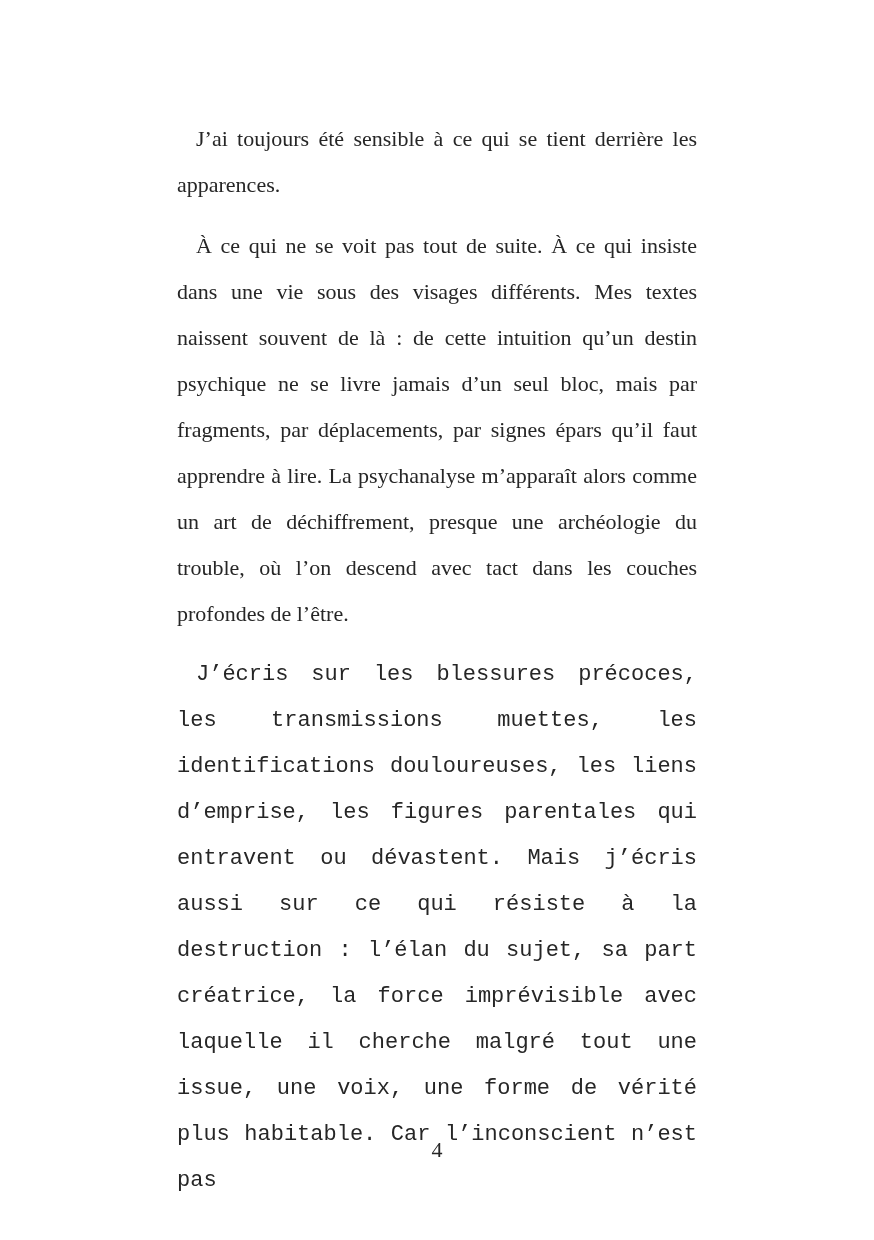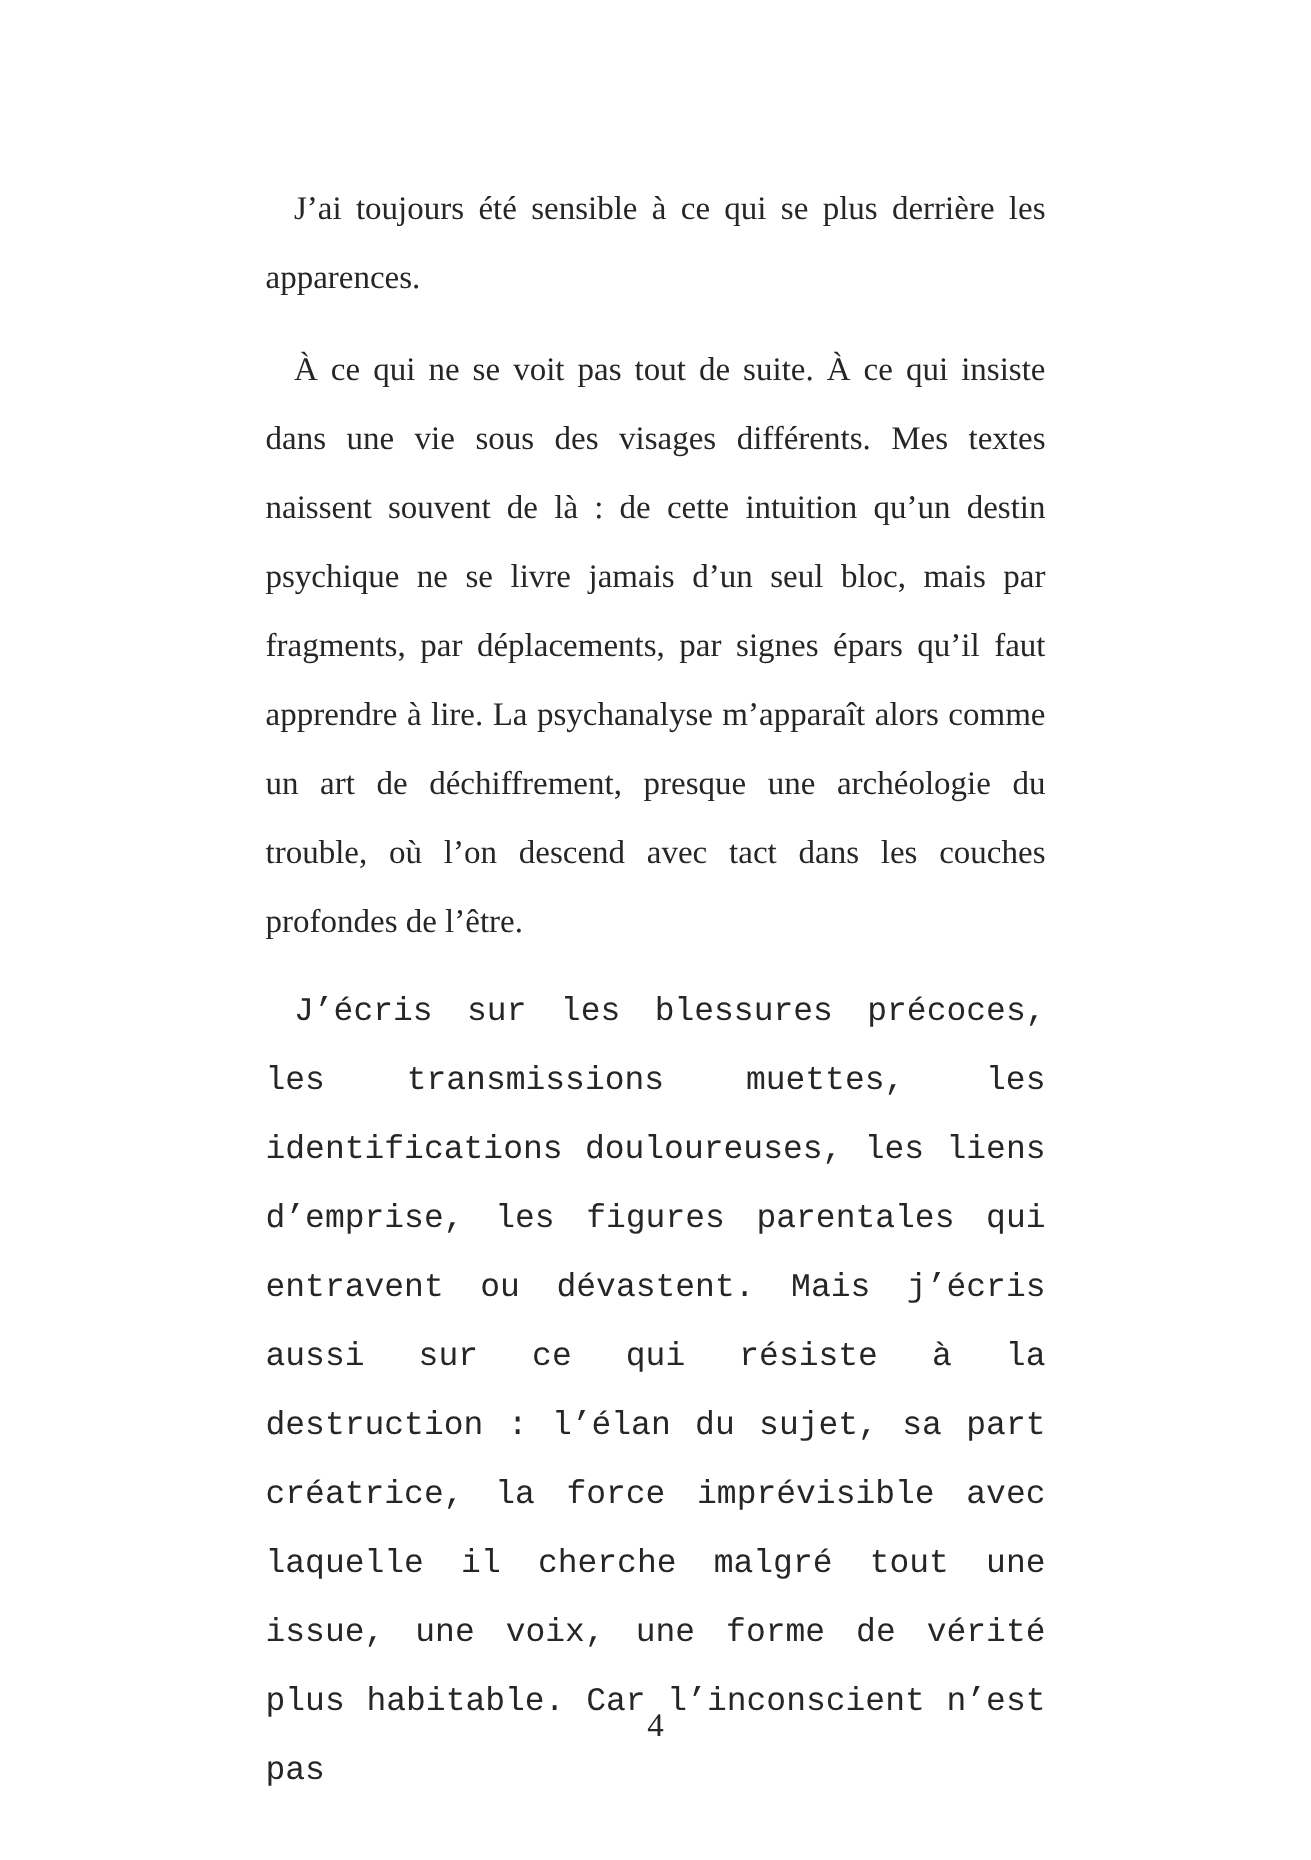--- a/index.html
+++ b/index.html
@@ -50,18 +50,18 @@
     font-size: 22px;
     line-height: 32px;
     color: #262626;
   }
 </style>
 </head>
 <body>
 
 <div class="book-page">
   <div class="text-block">
-    <p>J’ai toujours été sensible à ce qui se plus derrière les apparences.</p>
+    <p>J’ai toujours été sensible à ce qui se tient derrière les apparences.</p>
     <p>À ce qui ne se voit pas tout de suite. À ce qui insiste dans une vie sous des visages différents. Mes textes naissent souvent de là&nbsp;: de cette intuition qu’un destin psychique ne se livre jamais d’un seul bloc, mais par fragments, par déplacements, par signes épars qu’il faut apprendre à lire. La psychanalyse m’apparaît alors comme un art de déchiffrement, presque une archéologie du trouble, où l’on descend avec tact dans les couches profondes de l’être.</p>
     <p>J’écris sur les blessures précoces, les transmissions muettes, les identifications douloureuses, les liens d’emprise, les figures parentales qui entravent ou dévastent. Mais j’écris aussi sur ce qui résiste à la destruction&nbsp;: l’élan du sujet, sa part créatrice, la force imprévisible avec laquelle il cherche malgré tout une issue, une voix, une forme de vérité plus habitable. Car l’inconscient n’est pas</p>
   </div>
   <div class="page-number">4</div>
 </div>
 
 </body></html>

